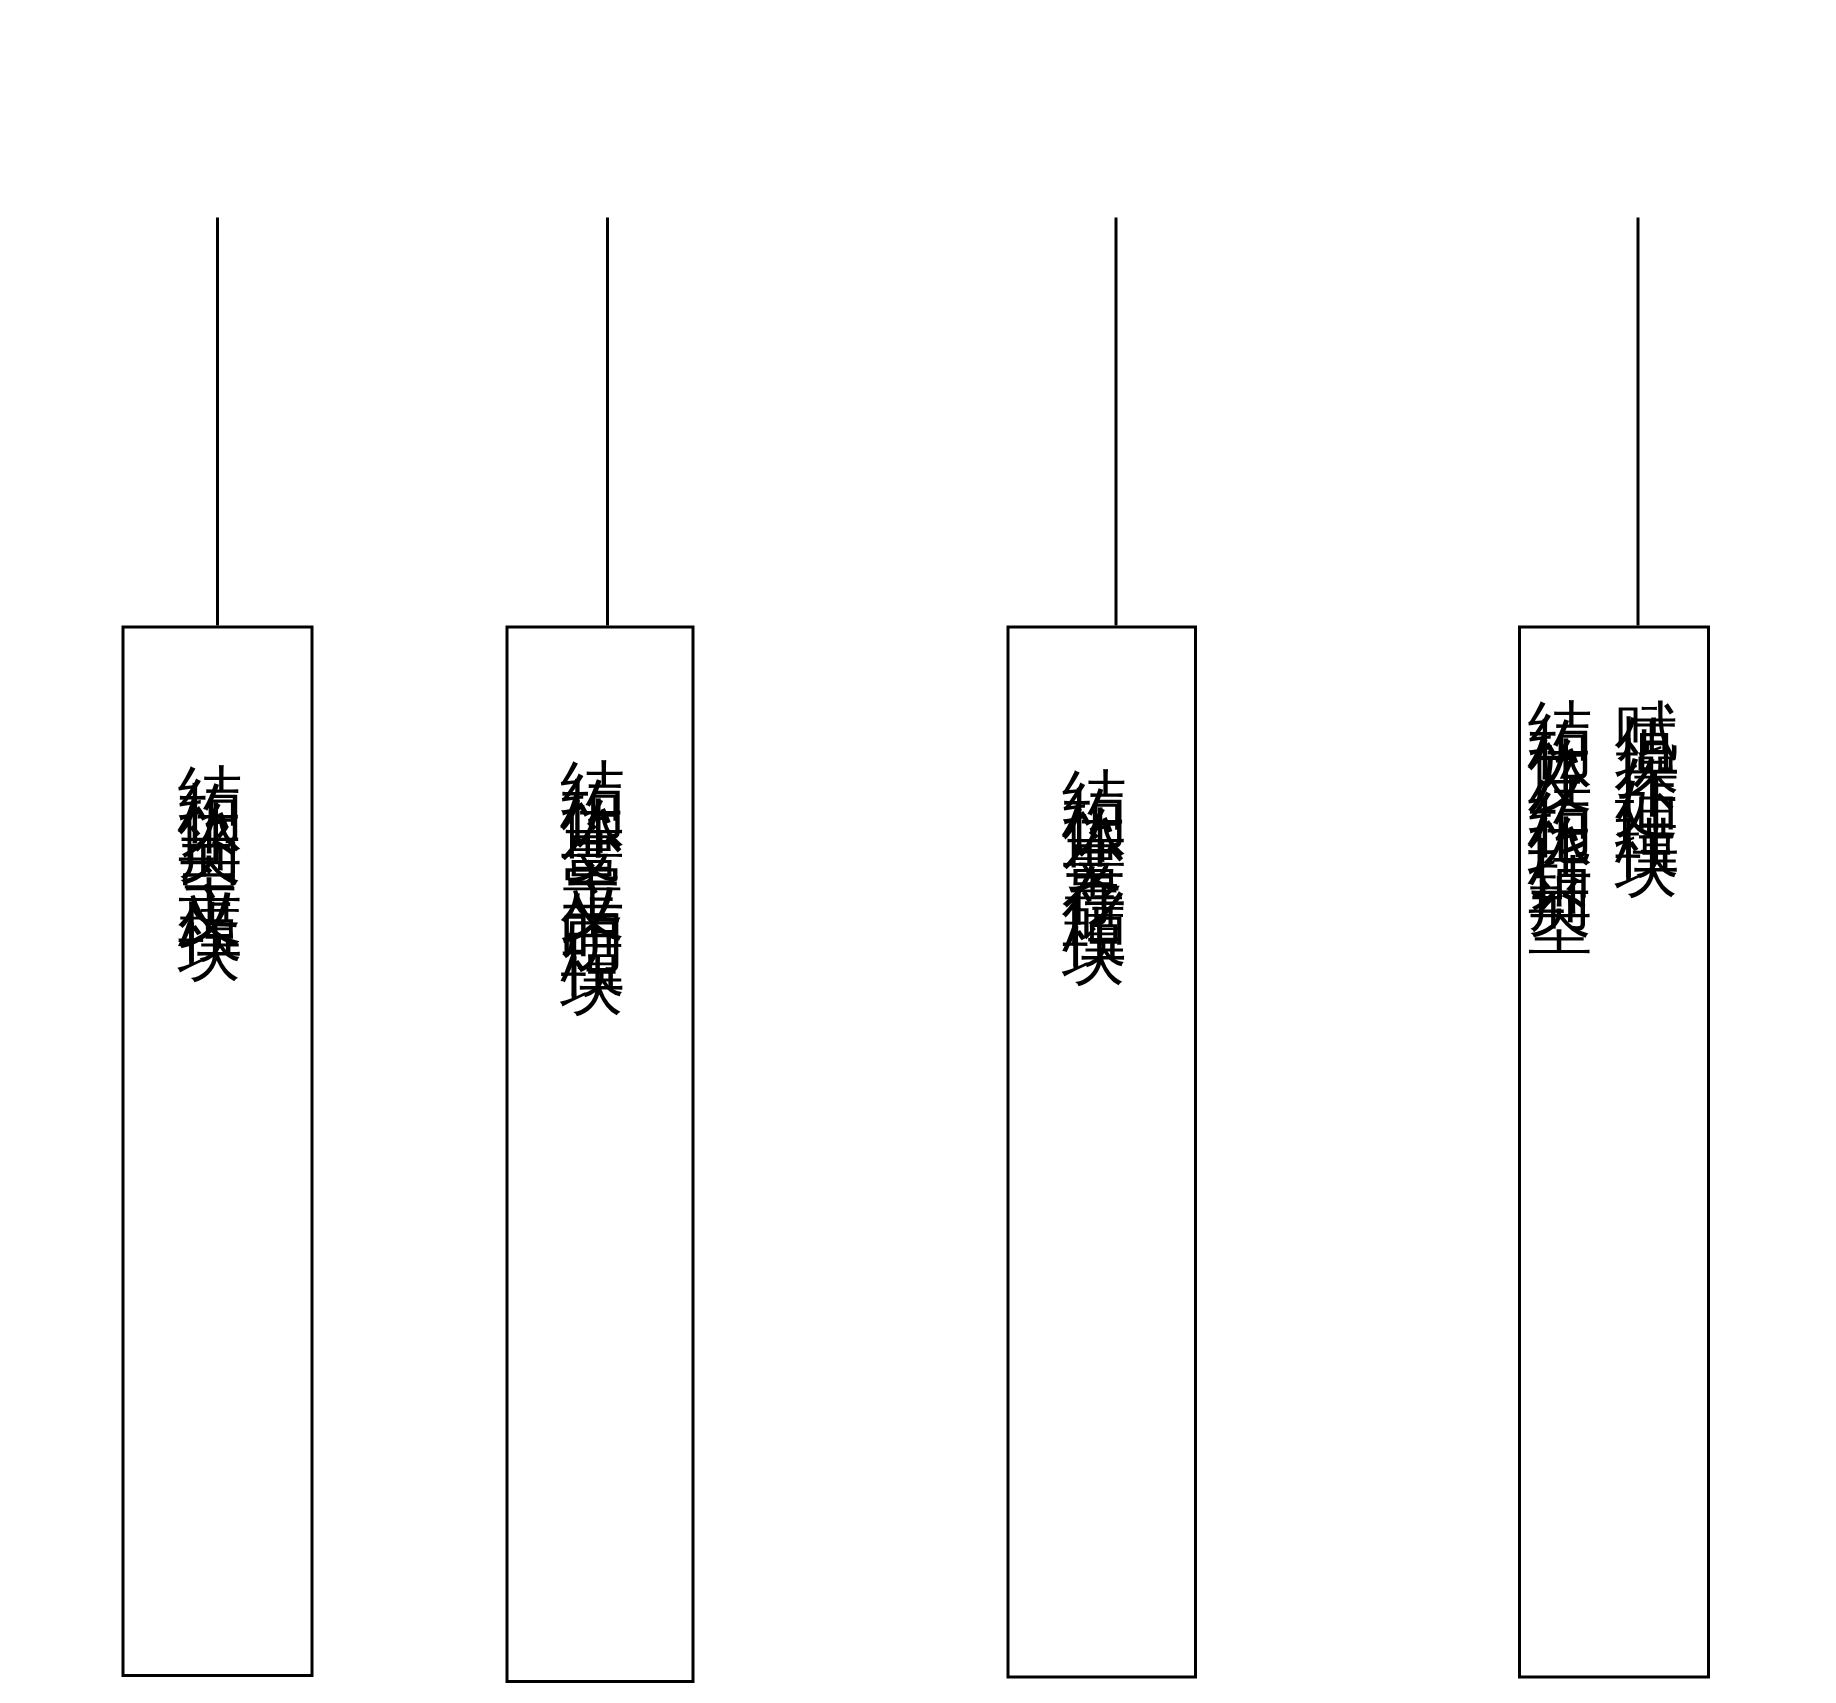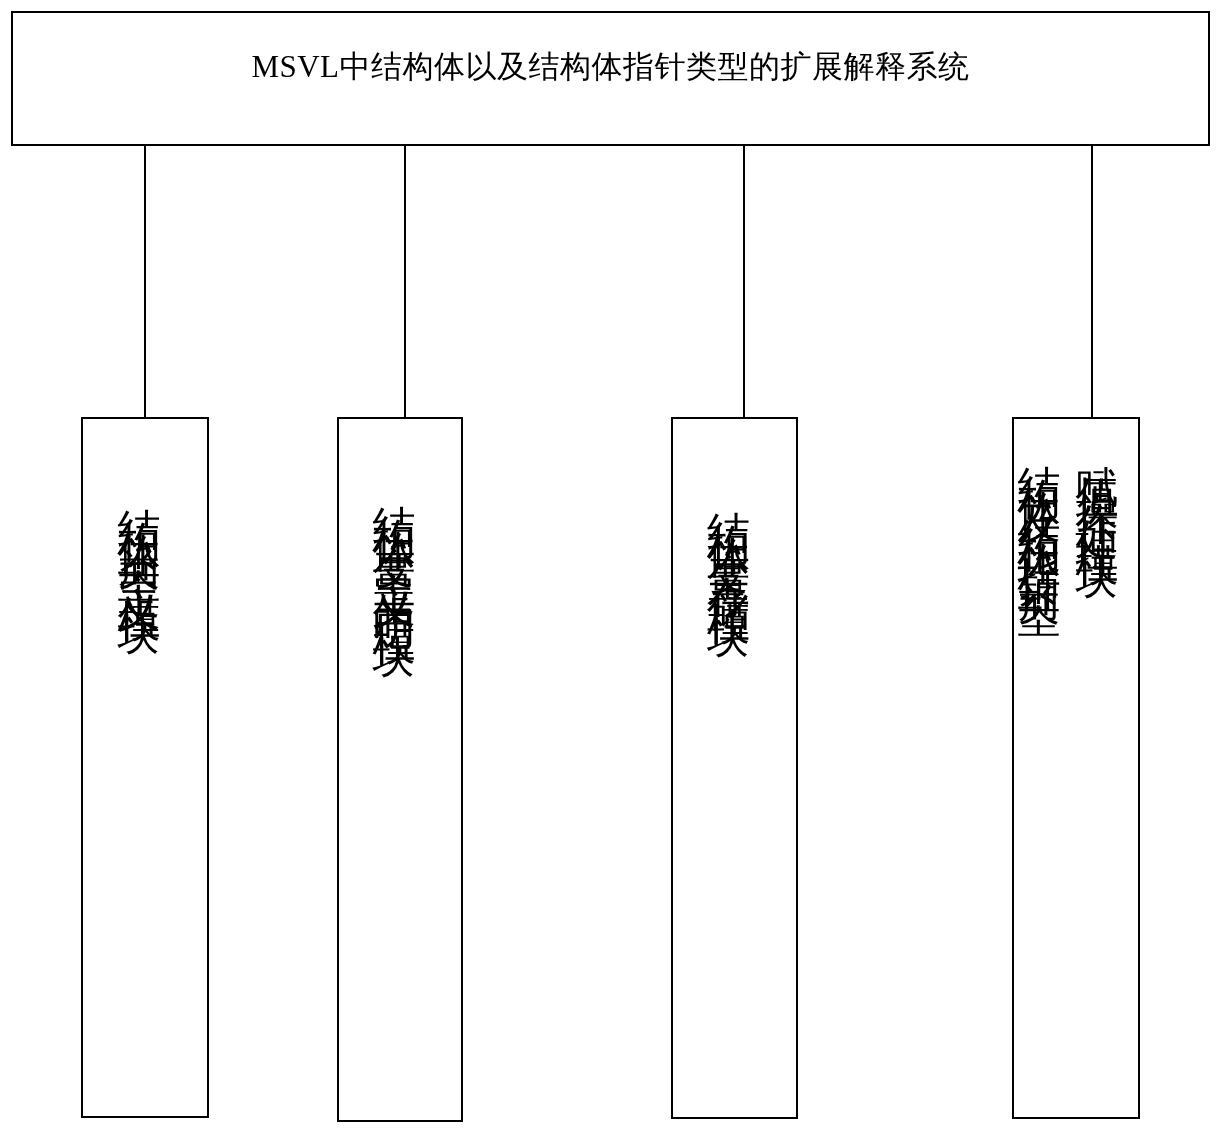--- a/index.html
+++ b/index.html
@@ -87,23 +87,20 @@
     width: 46px;
   }
   .leaf-dual .vcol-first  { right: 12px; }   
   .leaf-dual .vcol-second { right: 70px; }
 </style>
 </head>
 <body>
 
 <div id="diagram">
 
-  <div class="root-box">
-    <div class="root-title">MSVL中结构体以及结构体指针类型的扩展解释系统</div>
-  </div>
 
   <div class="connector-v" style="left:144px; top:145px; height:274px;"></div>
   <div class="connector-v" style="left:404px; top:145px; height:274px;"></div>
   <div class="connector-v" style="left:743px; top:145px; height:274px;"></div>
   <div class="connector-v" style="left:1091px; top:145px; height:274px;"></div>
 
   <div class="leaf-box leaf-single" style="left:81px; top:417px; width:128px; height:701px;">
     <div class="vcol" style="top:55px;">结构体类型定义模块</div>
   </div>
 

